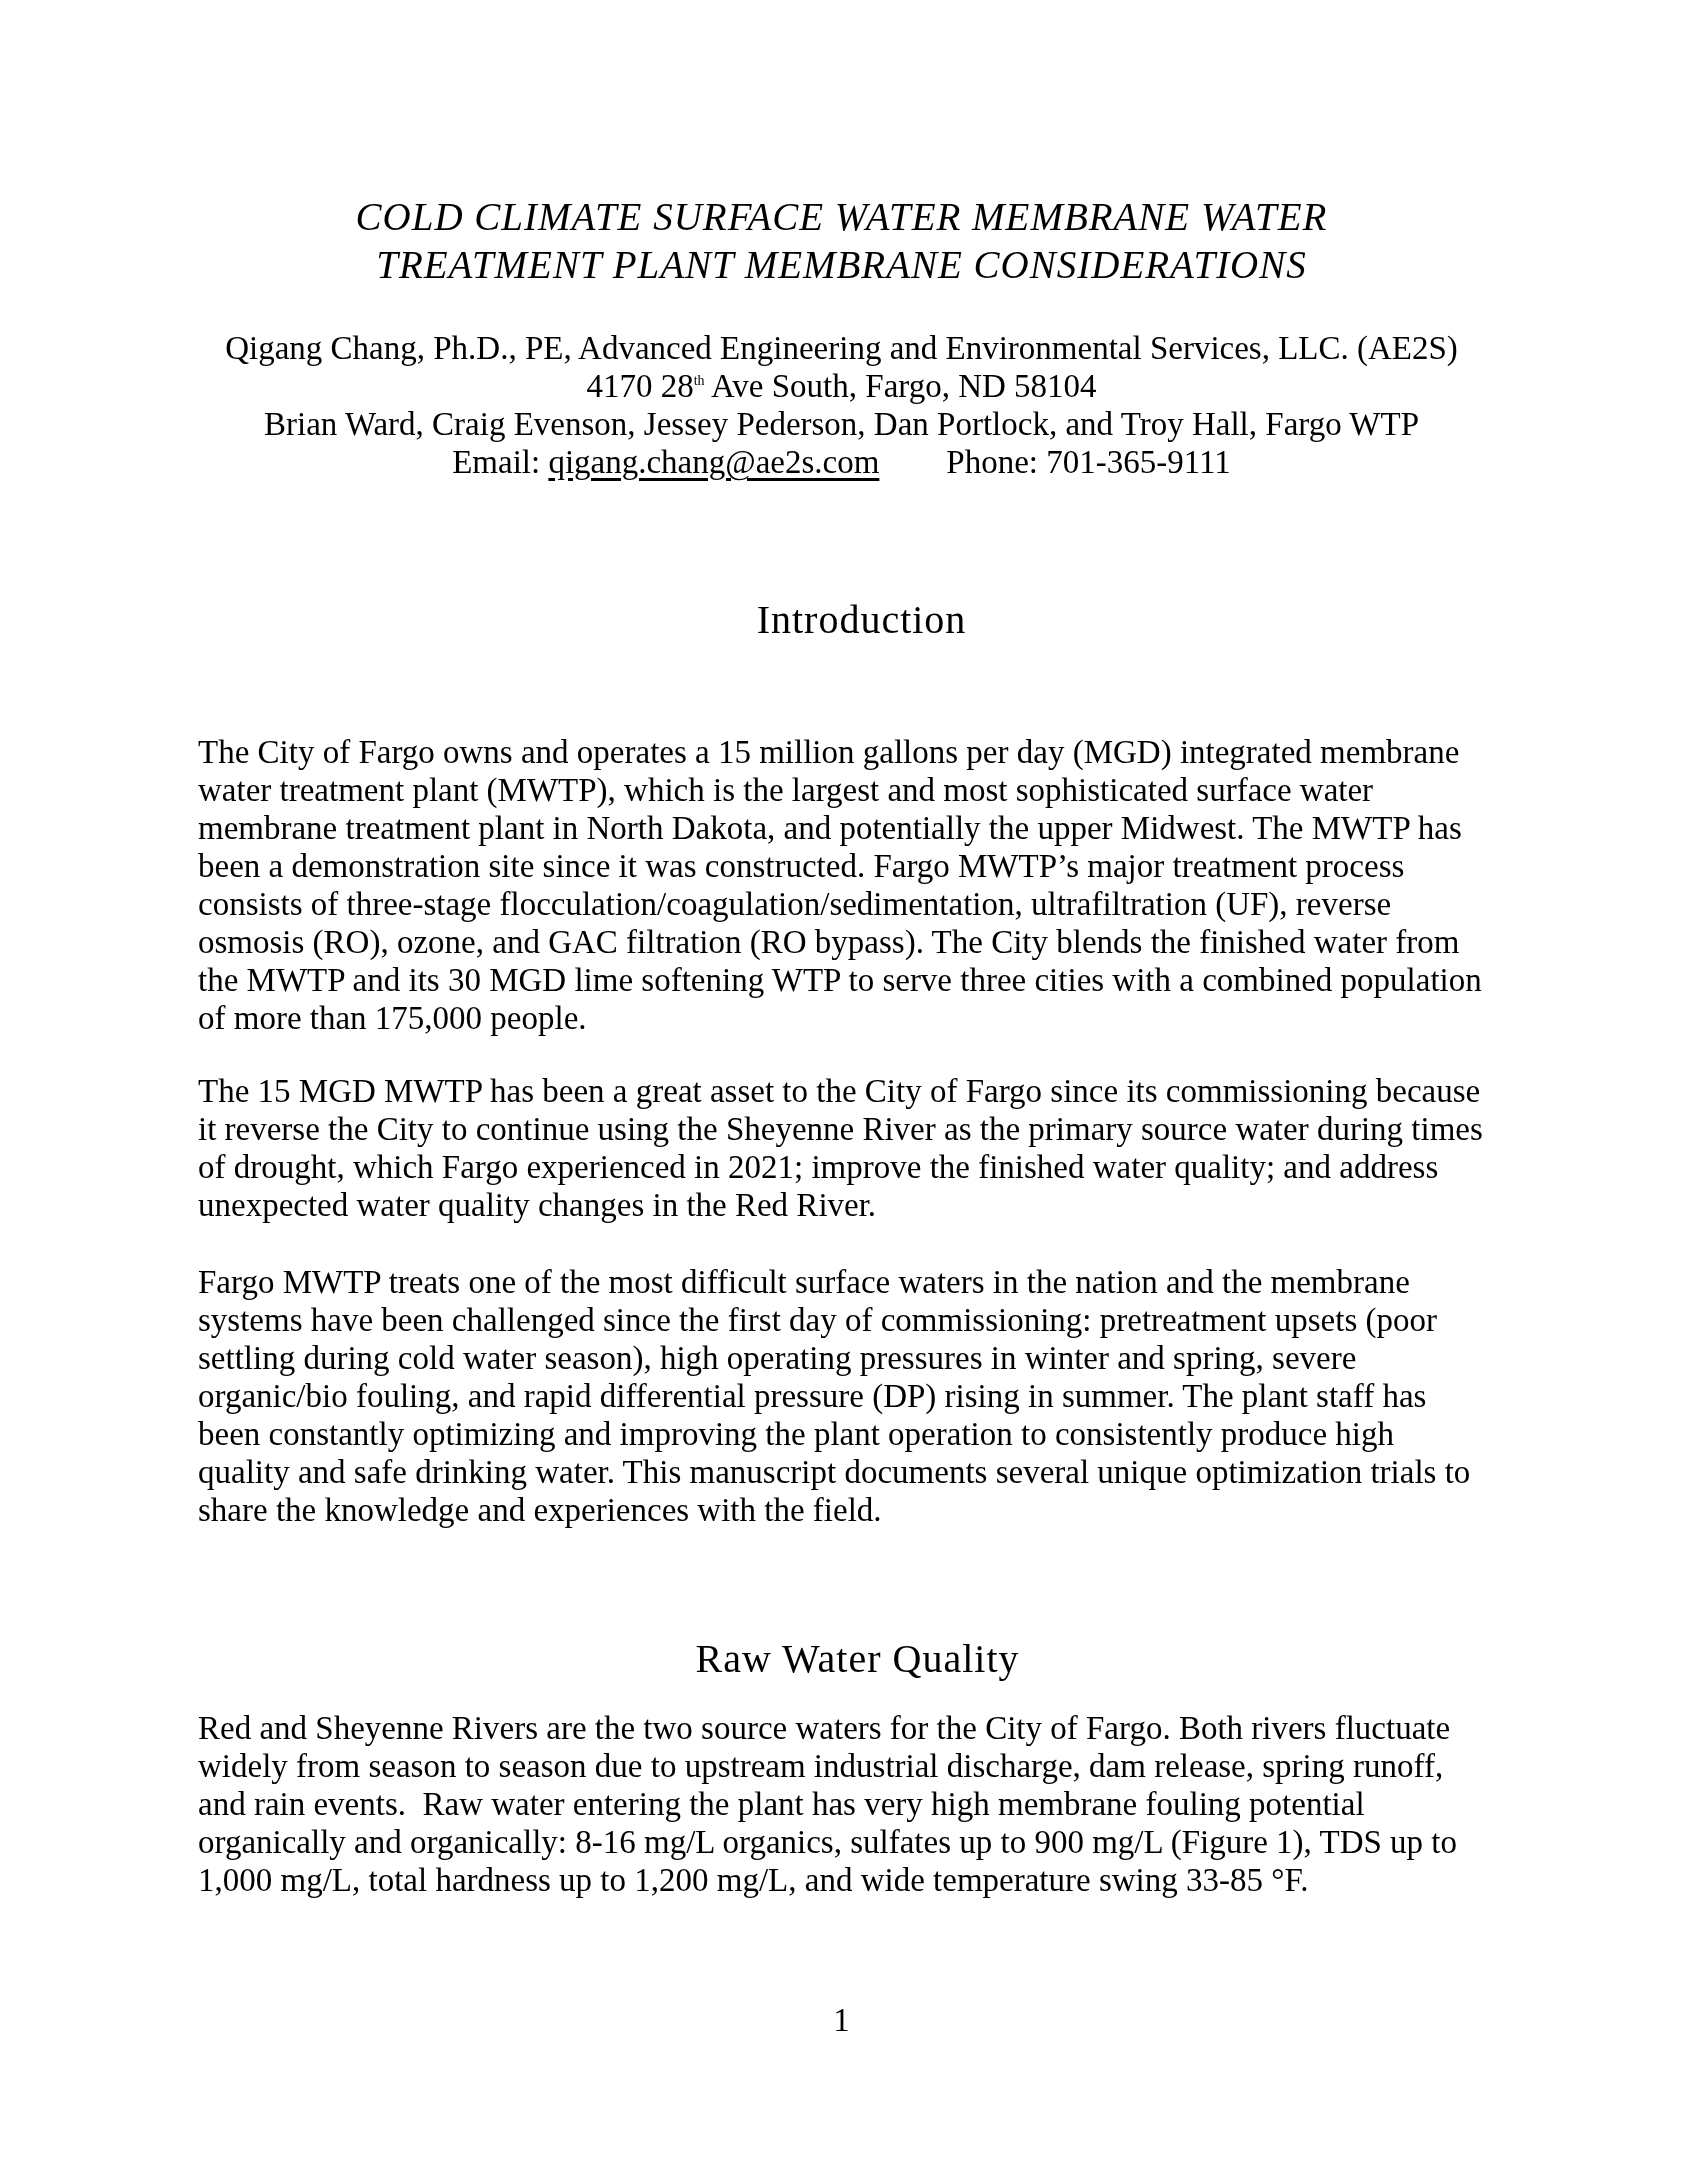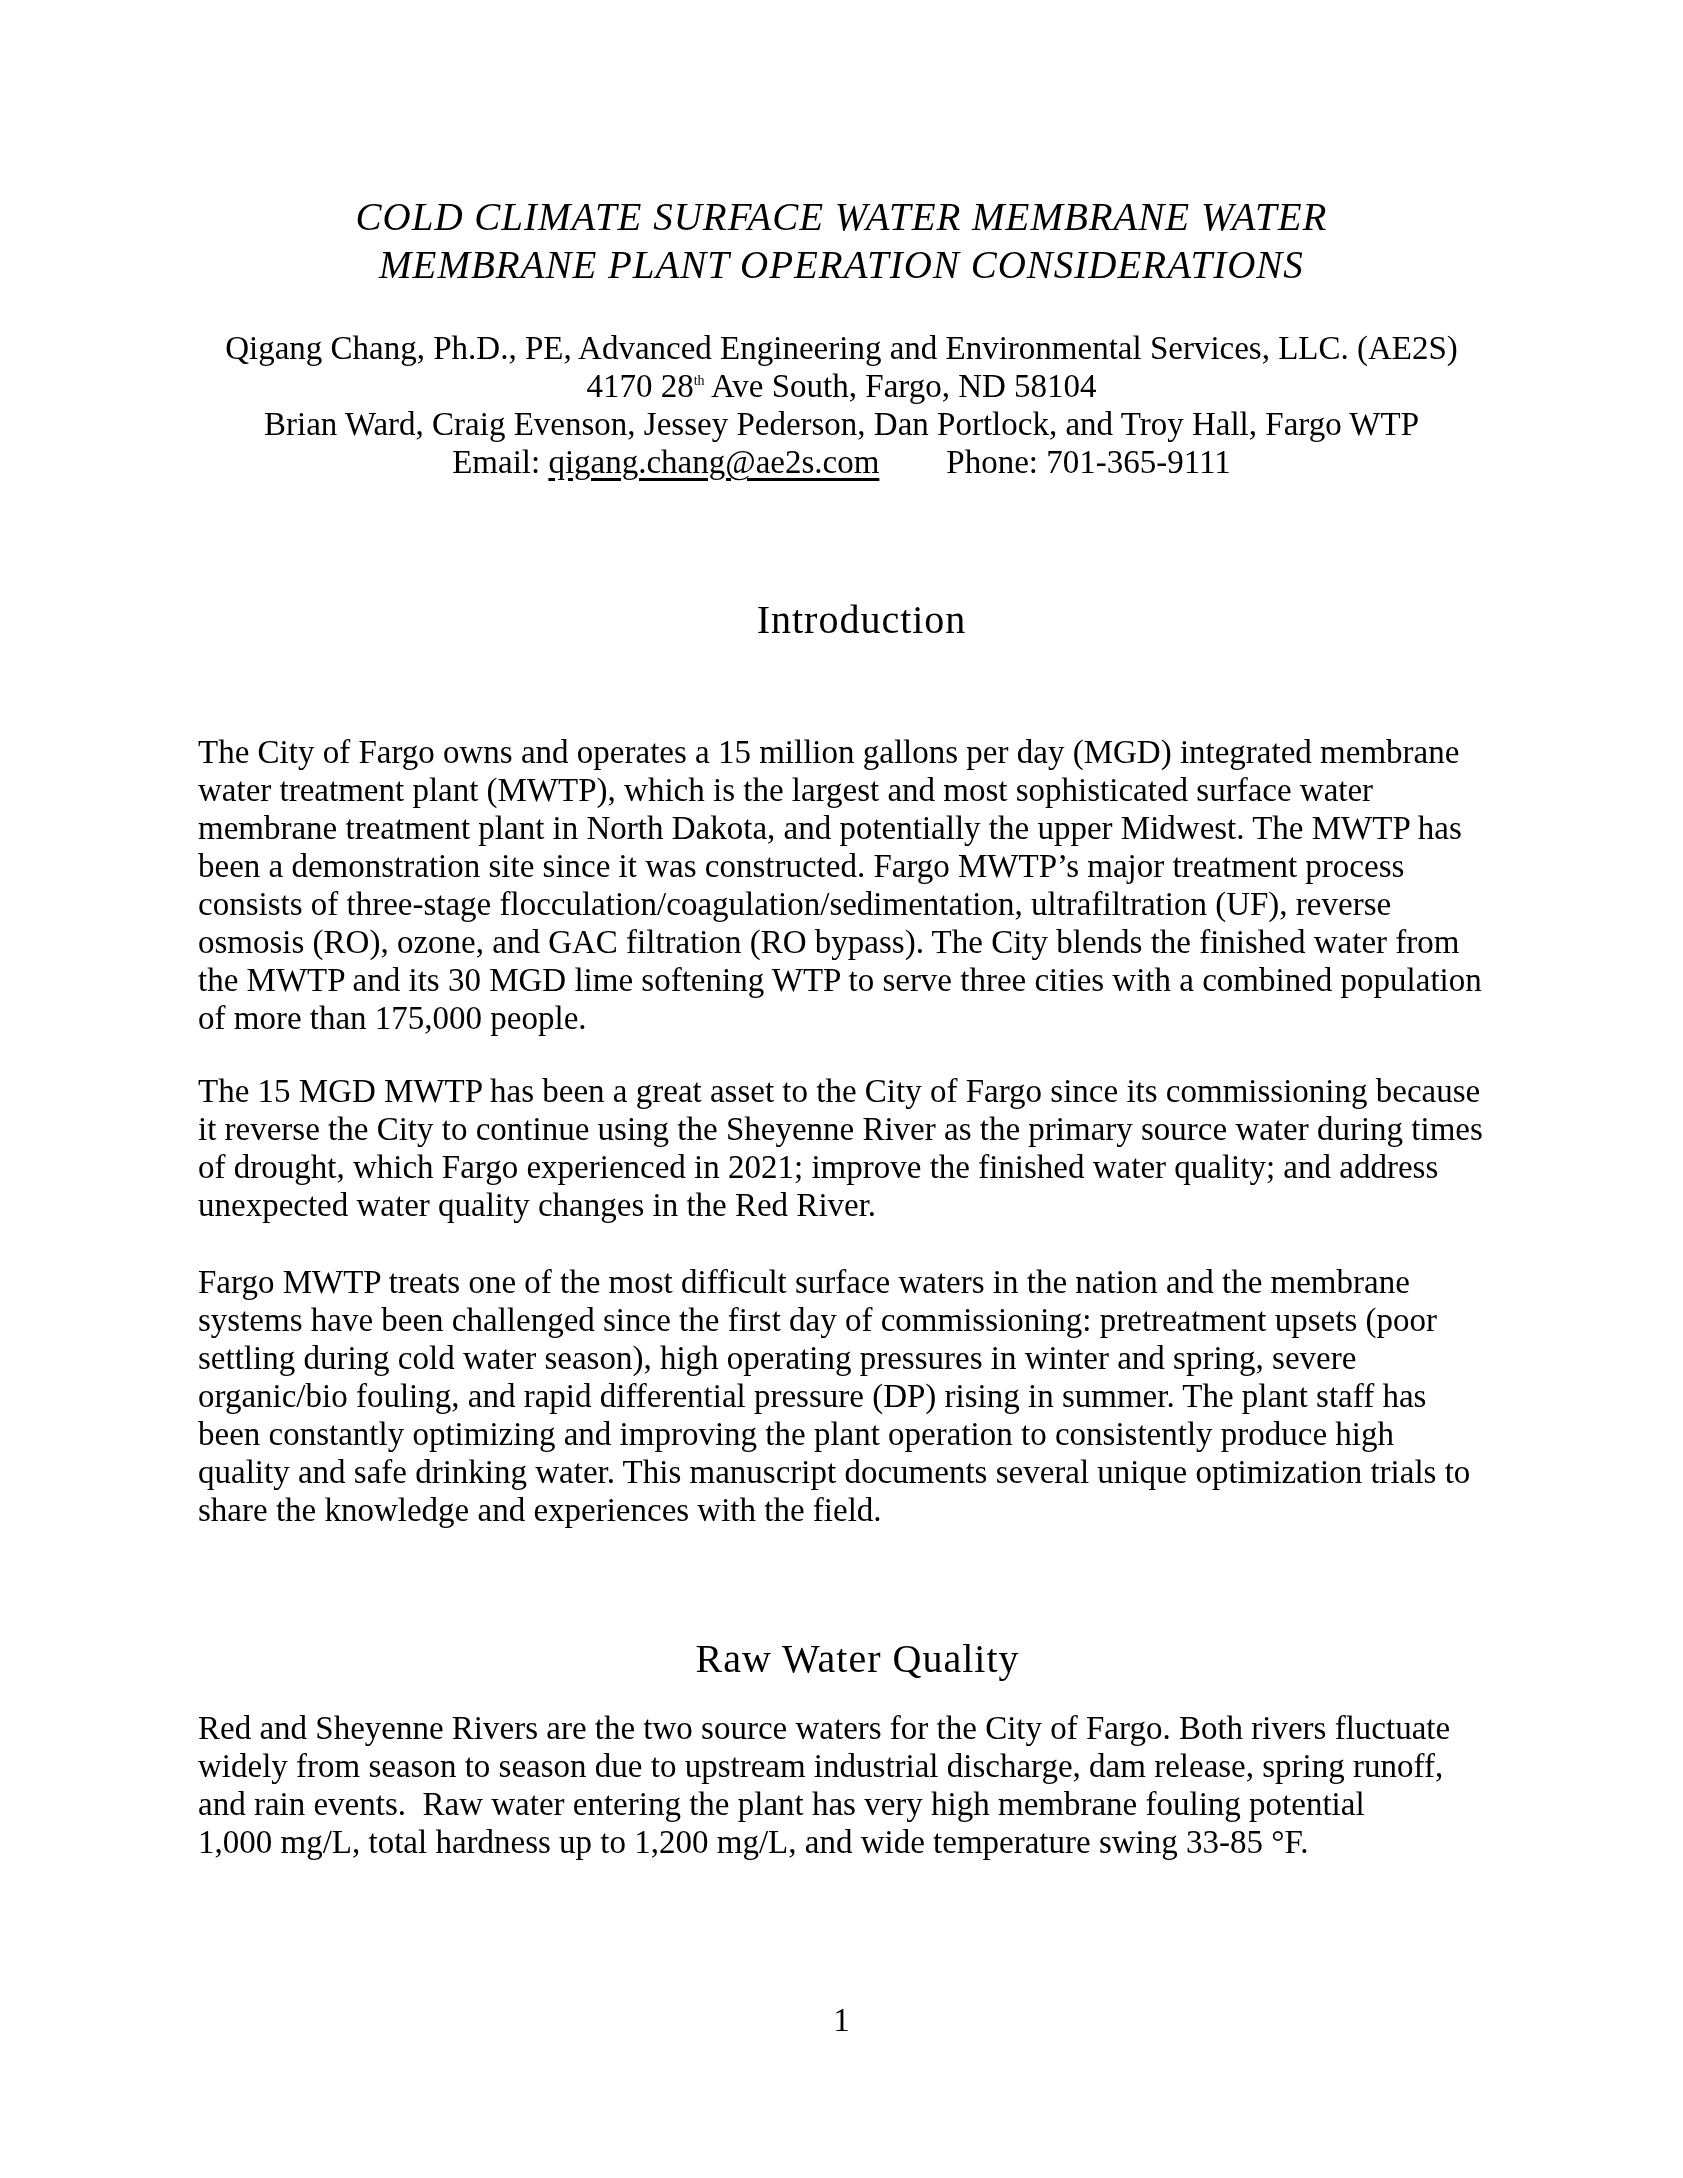--- a/index.html
+++ b/index.html
@@ -79,21 +79,21 @@
     line-height: 38px;
   }
 </style>
 </head>
 <body>
 
 <div class="page">
 
   <h1 class="centered-block title">
     <div class="line">COLD CLIMATE SURFACE WATER MEMBRANE WATER</div>
-    <div class="line">MEMBRANE PLANT OPERATION CONSIDERATIONS</div>
+    <div class="line">TREATMENT PLANT MEMBRANE CONSIDERATIONS</div>
   </h1>
 
   <div class="centered-block author-block">
     <div class="line">Qigang Chang, Ph.D., PE, Advanced Engineering and Environmental Services, LLC. (AE2S)</div>
     <div class="line"><span>4170 28</span><sup class="ord">th</sup><span> Ave South, Fargo, ND 58104</span></div>
     <div class="line">Brian Ward, Craig Evenson, Jessey Pederson, Dan Portlock, and Troy Hall, Fargo WTP</div>
     <div class="line"><span>Email: </span><a href="#" class="email-link">qigang.chang@ae2s.com</a><span class="tab-gap"></span><span>Phone: 701-365-9111</span></div>
   </div>
 
   <h2 class="centered-block section-heading heading-introduction">Introduction</h2>
@@ -125,19 +125,20 @@
       <div class="line">quality and safe drinking water. This manuscript documents several unique optimization trials to</div>
       <div class="line">share the knowledge and experiences with the field.</div>
     </div>
 
   <h2 class="centered-block section-heading heading-rwq">Raw Water Quality</h2>
 
   <div class="para para-4">
       <div class="line">Red and Sheyenne Rivers are the two source waters for the City of Fargo. Both rivers fluctuate</div>
       <div class="line">widely from season to season due to upstream industrial discharge, dam release, spring runoff,</div>
       <div class="line">and rain events.  Raw water entering the plant has very high membrane fouling potential</div>
+      <div class="line">organically and organically: 8-16 mg/L organics, sulfates up to 900 mg/L (Figure 1), TDS up to</div>
       <div class="line">1,000 mg/L, total hardness up to 1,200 mg/L, and wide temperature swing 33-85 °F.</div>
     </div>
 
   <div class="centered-block page-number">1</div>
 
 </div>
 
 
 </body></html>

